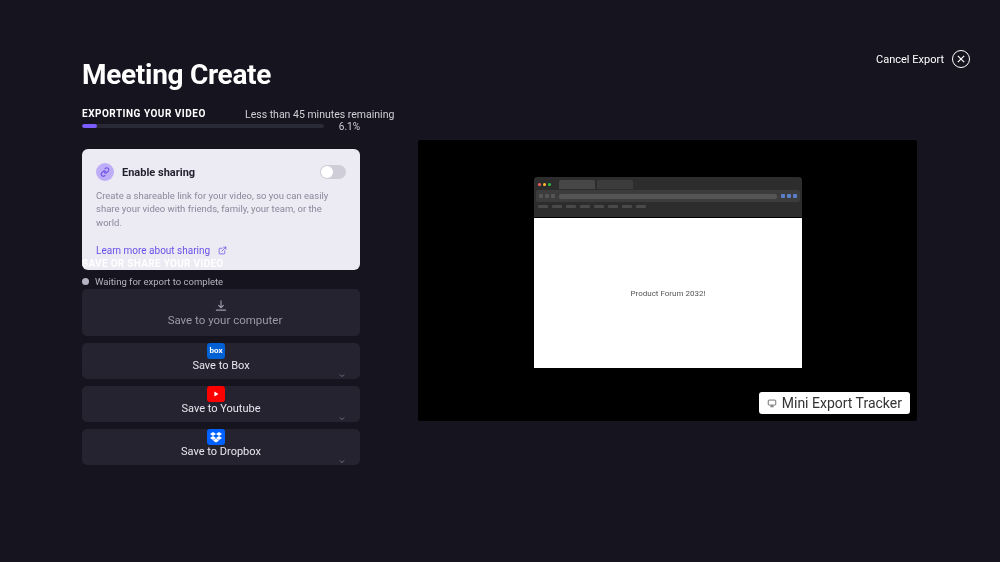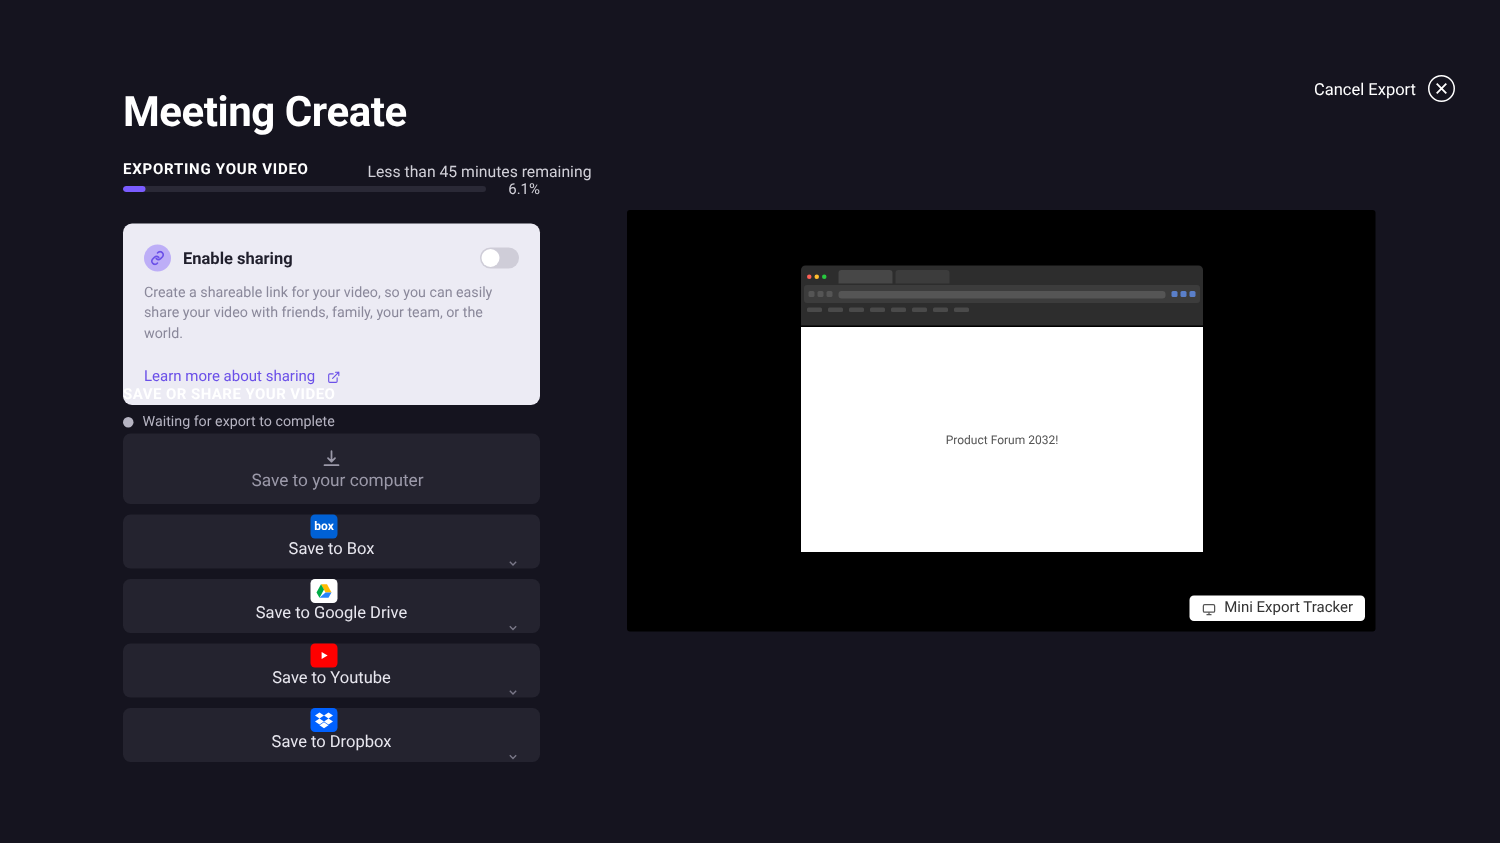--- a/index.html
+++ b/index.html
@@ -284,21 +284,21 @@
   position: absolute;
   bottom: 7px;
   right: 7px;
   background: #fff;
   color: #333;
   border-radius: 3px;
   padding: 3px 8px;
   display: flex;
   align-items: center;
   gap: 5px;
-  font-size: 10px;
+  font-size: 14px;
   cursor: pointer;
 }
 </style>
 </head>
 <body>
 
 <div class="cancel-export">
   <span>Cancel Export</span>
   <span class="close-circle">
     <svg viewBox="0 0 10 10">
@@ -355,33 +355,20 @@
   </div>
 
   <div class="save-item">
     <span class="svc-icon box">box</span>
     <span class="label">Save to Box</span>
     <svg class="chevron" viewBox="0 0 10 10">
         <path d="M2 3.5 L5 6.5 L8 3.5" stroke="currentColor" stroke-width="1.3" fill="none"></path>
       </svg>
   </div>
 
-  <div class="save-item">
-    <span class="svc-icon gdrive">
-      <svg width="12" height="12" viewBox="0 0 24 24">
-          <path d="M8 3 L16 3 L22 14 L14 14 Z" fill="#ffba00"></path>
-          <path d="M8 3 L2 14 L6 21 L12 10 Z" fill="#00ac47"></path>
-          <path d="M14 14 L22 14 L18 21 L6 21 Z" fill="#2684fc"></path>
-        </svg>
-    </span>
-    <span class="label">Save to Google Drive</span>
-    <svg class="chevron" viewBox="0 0 10 10">
-        <path d="M2 3.5 L5 6.5 L8 3.5" stroke="currentColor" stroke-width="1.3" fill="none"></path>
-      </svg>
-  </div>
 
   <div class="save-item">
     <span class="svc-icon youtube">
       <svg width="8" height="8" viewBox="0 0 10 10">
           <path d="M3 2 L8 5 L3 8 Z" fill="#fff"></path>
         </svg>
     </span>
     <span class="label">Save to Youtube</span>
     <svg class="chevron" viewBox="0 0 10 10">
         <path d="M2 3.5 L5 6.5 L8 3.5" stroke="currentColor" stroke-width="1.3" fill="none"></path>

